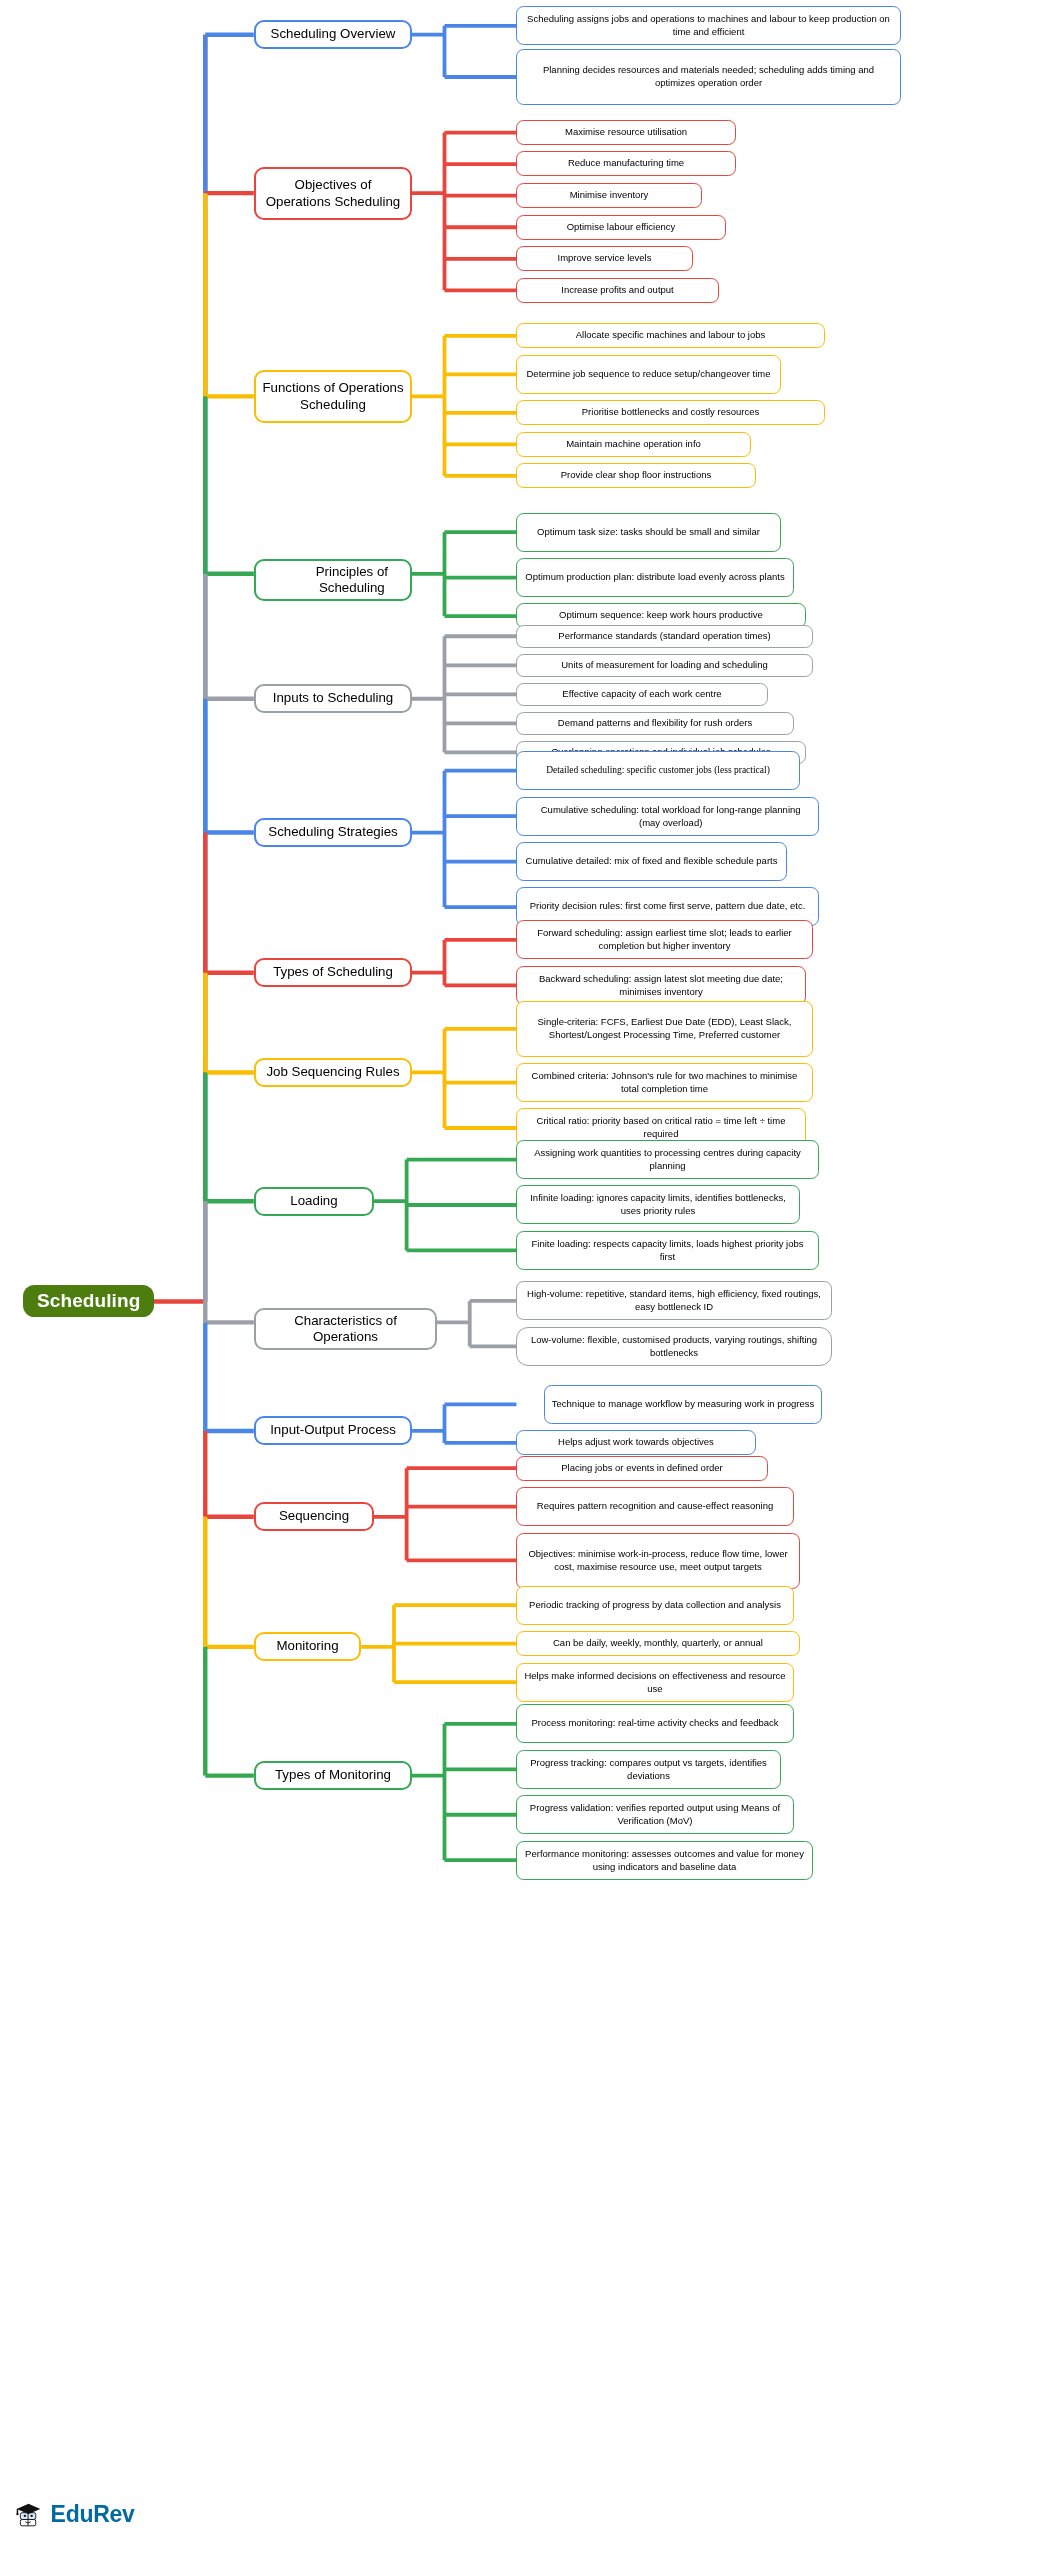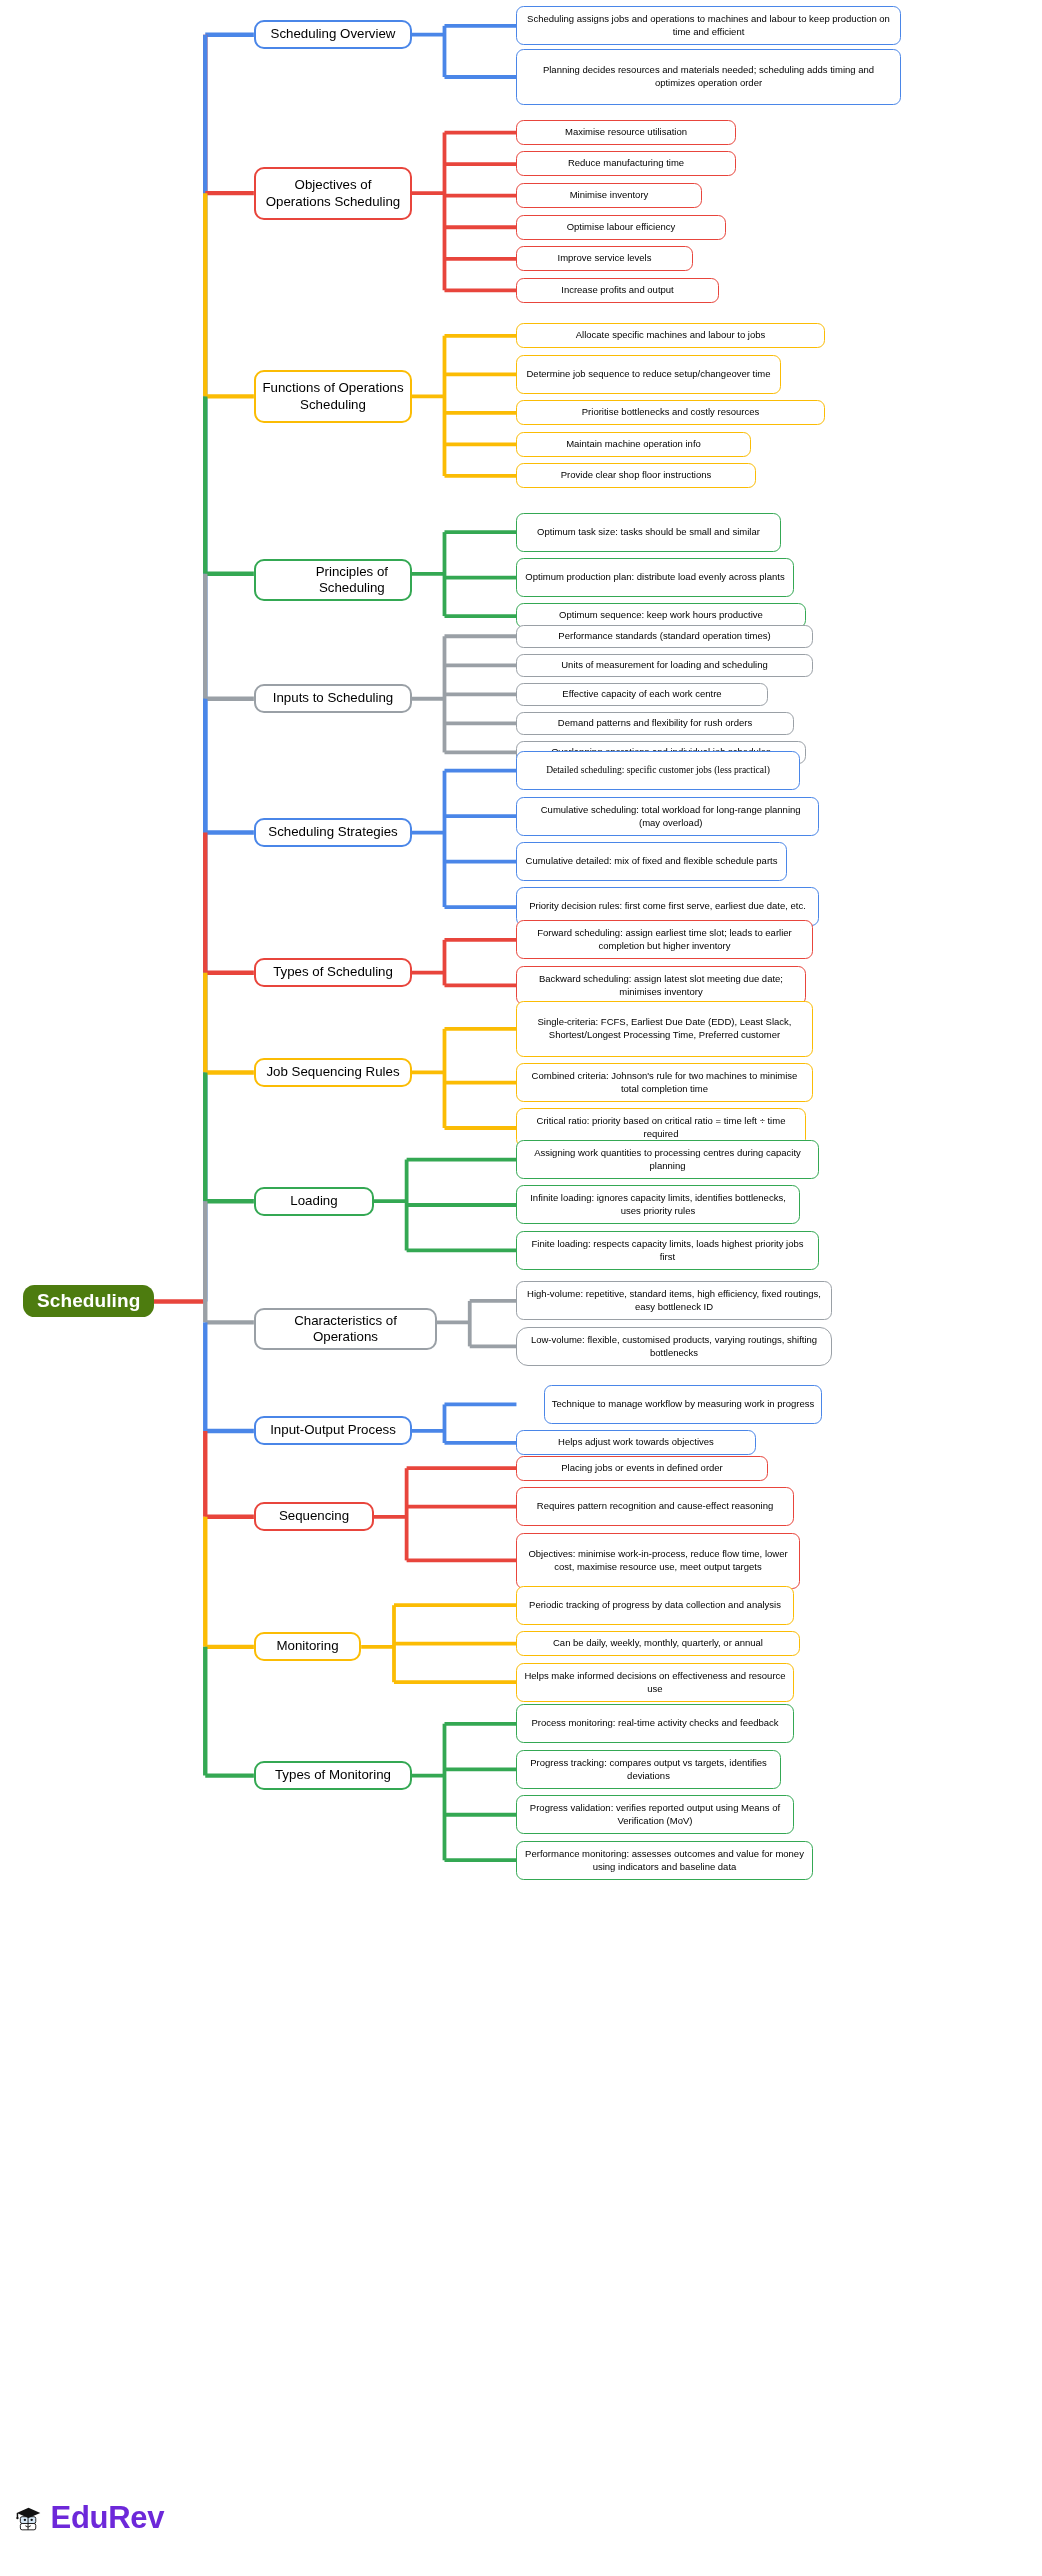--- a/index.html
+++ b/index.html
@@ -78,23 +78,23 @@
   .logo-wrap {
     position: absolute;
     left: 14px;
     top: 2500px;
     display: flex;
     align-items: center;
     gap: 7.6px;
     z-index: 6;
   }
   .logo-text {
-    font-size: 31px;
+    font-size: 23px;
     font-weight: bold;
-    color: #6d28d9;
+    color: #0369a1;
     letter-spacing: -0.3px;
   }
 </style>
 </head>
 <body>
 
 <div id="canvas">
   <svg id="svg-links" viewBox="0 0 1652 4081" width="1043" height="2576">
       <path d="M236,2062 L325,2062" stroke="#e8453c" stroke-width="7" fill="none" stroke-linecap="butt"></path>
       <path d="M325,55 L402,55" stroke="#4a86e8" stroke-width="7" fill="none" stroke-linecap="butt"></path>
@@ -289,21 +289,21 @@
       <div class="leaf-node" style="left: 516px; top: 751px; width: 284px; min-height: 39px; border-color: rgb(74, 134, 232); font-family: Liberation Serif, serif;">
         <span>Detailed scheduling: specific customer jobs (less practical)</span>
       </div>
       <div class="leaf-node" style="left: 516px; top: 797px; width: 303px; min-height: 39px; border-color: rgb(74, 134, 232); padding-left: 12px;">
         <span>Cumulative scheduling: total workload for long-range planning (may overload)</span>
       </div>
       <div class="leaf-node" style="left: 516px; top: 842px; width: 271px; min-height: 39px; border-color: rgb(74, 134, 232);">
         <span>Cumulative detailed: mix of fixed and flexible schedule parts</span>
       </div>
       <div class="leaf-node" style="left: 516px; top: 887px; width: 303px; min-height: 39px; border-color: rgb(74, 134, 232);">
-        <span>Priority decision rules: first come first serve, earliest due date, etc.</span>
+        <span>Priority decision rules: first come first serve, pattern due date, etc.</span>
       </div>
       <div class="branch-node" style="left: 254px; top: 958px; width: 158px; min-height: 29px; border-color: rgb(232, 69, 60);">
         <span>Types of Scheduling</span>
       </div>
       <div class="leaf-node" style="left: 516px; top: 920px; width: 297px; min-height: 39px; border-color: rgb(232, 69, 60);">
         <span>Forward scheduling: assign earliest time slot; leads to earlier completion but higher inventory</span>
       </div>
       <div class="leaf-node" style="left: 516px; top: 966px; width: 290px; min-height: 39px; border-color: rgb(232, 69, 60);">
         <span>Backward scheduling: assign latest slot meeting due date; minimises inventory</span>
       </div>

